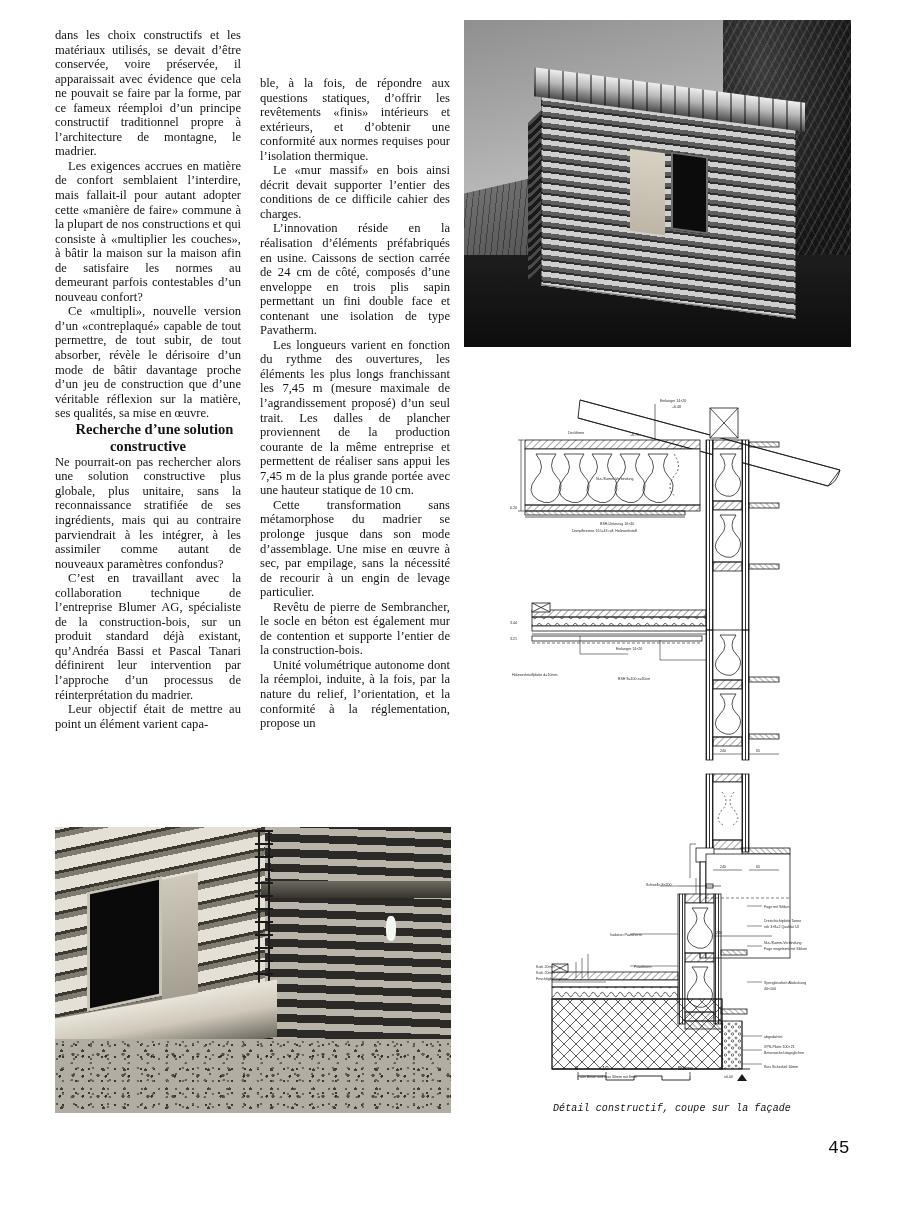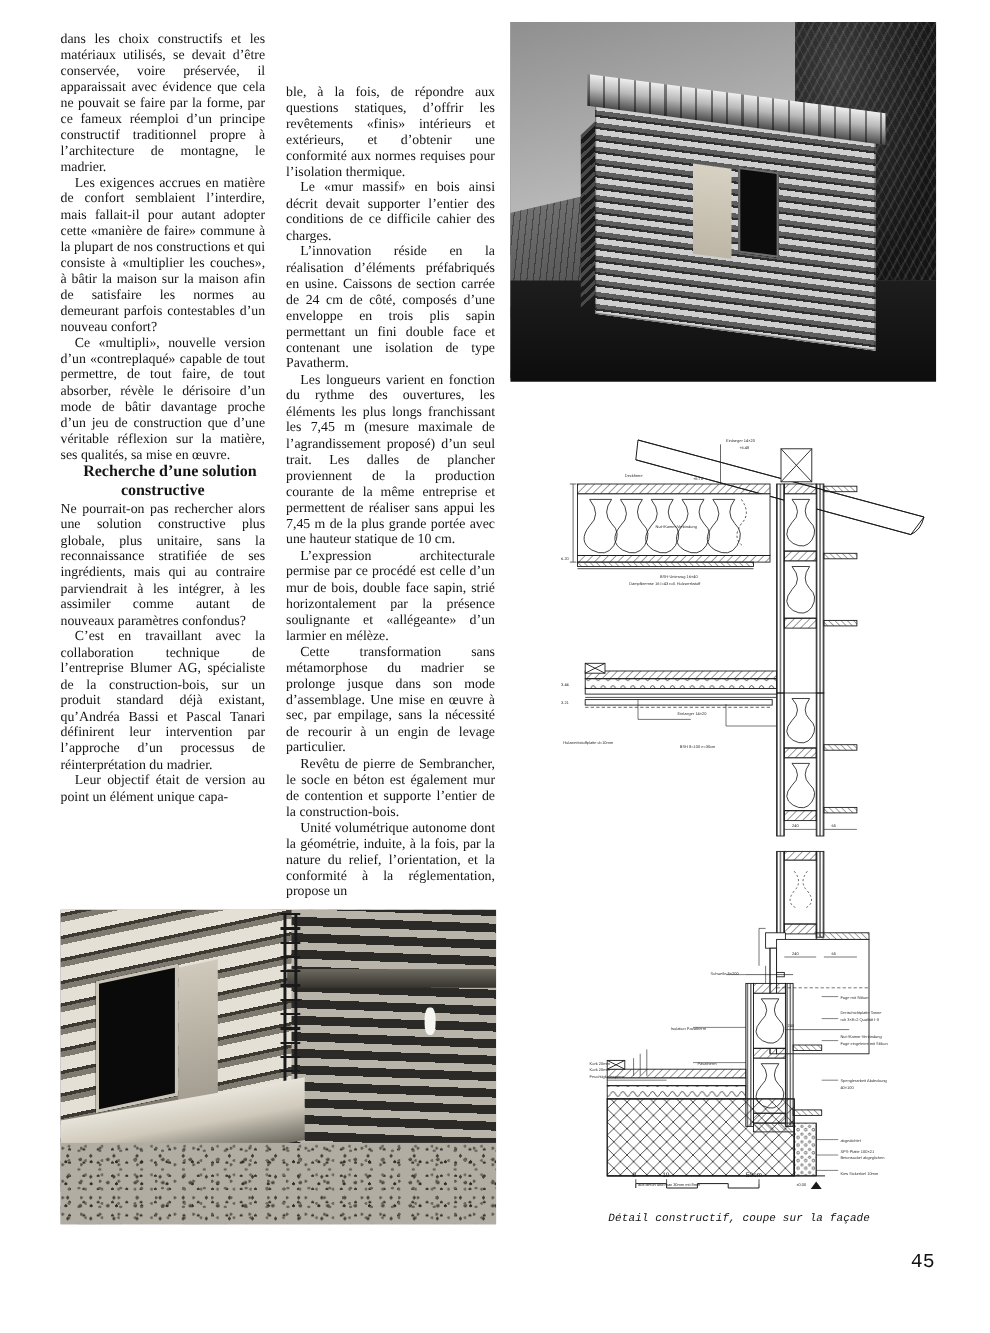--- a/index.html
+++ b/index.html
@@ -260,36 +260,35 @@
   }
 </style>
 </head>
 <body>
 
 <div class="page">
 
   <div class="col" id="col-left">
     <p class="noindent">dans les choix constructifs et les matériaux utilisés, se devait d’être conservée, voire préservée, il apparaissait avec évidence que cela ne pouvait se faire par la forme, par ce fameux réemploi d’un principe constructif traditionnel propre à l’architecture de montagne, le madrier.</p>
     <p>Les exigences accrues en matière de confort semblaient l’interdire, mais fallait-il pour autant adopter cette «manière de faire» commune à la plupart de nos constructions et qui consiste à «multiplier les couches», à bâtir la maison sur la maison afin de satisfaire les normes au demeurant parfois contestables d’un nouveau confort?</p>
-    <p>Ce «multipli», nouvelle version d’un «contreplaqué» capable de tout permettre, de tout faire, de tout absorber, révèle le dérisoire d’un mode de bâtir davantage proche d’un jeu de construction que d’une véritable réflexion sur la matière, ses qualités, sa mise en œuvre.</p>
+    <p>Ce «multipli», nouvelle version d’un «contreplaqué» capable de tout permettre, de tout subir, de tout absorber, révèle le dérisoire d’un mode de bâtir davantage proche d’un jeu de construction que d’une véritable réflexion sur la matière, ses qualités, sa mise en œuvre.</p>
     <p class="section-head">Recherche d’une solution constructive</p>
     <p class="noindent">Ne pourrait-on pas rechercher alors une solution constructive plus globale, plus unitaire, sans la reconnaissance stratifiée de ses ingrédients, mais qui au contraire parviendrait à les intégrer, à les assimiler comme autant de nouveaux paramètres confondus?</p>
     <p>C’est en travaillant avec la collaboration technique de l’entreprise Blumer AG, spécialiste de la construction-bois, sur un produit standard déjà existant, qu’Andréa Bassi et Pascal Tanari définirent leur intervention par l’approche d’un processus de réinterprétation du madrier.</p>
-    <p>Leur objectif était de version au point un élément unique capa-</p>
+    <p>Leur objectif était de mettre au point un élément varient capa-</p>
   </div>
 
   <div class="col" id="col-right">
     <p class="noindent">ble, à la fois, de répondre aux questions statiques, d’offrir les revêtements «finis» intérieurs et extérieurs, et d’obtenir une conformité aux normes requises pour l’isolation thermique.</p>
     <p>Le «mur massif» en bois ainsi décrit devait supporter l’entier des conditions de ce difficile cahier des charges.</p>
     <p>L’innovation réside en la réalisation d’éléments préfabriqués en usine. Caissons de section carrée de 24 cm de côté, composés d’une enveloppe en trois plis sapin permettant un fini double face et contenant une isolation de type Pavatherm.</p>
     <p>Les longueurs varient en fonction du rythme des ouvertures, les éléments les plus longs franchissant les 7,45 m (mesure maximale de l’agrandissement proposé) d’un seul trait. Les dalles de plancher proviennent de la production courante de la même entreprise et permettent de réaliser sans appui les 7,45 m de la plus grande portée avec une hauteur statique de 10 cm.</p>
-    <p>L’expression architecturale permise par ce procédé est celle d’un mur de bois, double face sapin, strié horizontalement par la présence soulignante et «allégeante» d’un larmier en mélèze.</p>
     <p>Cette transformation sans métamorphose du madrier se prolonge jusque dans son mode d’assemblage. Une mise en œuvre à sec, par empilage, sans la nécessité de recourir à un engin de levage particulier.</p>
     <p>Revêtu de pierre de Sembrancher, le socle en béton est également mur de contention et supporte l’entier de la construction-bois.</p>
-    <p>Unité volumétrique autonome dont la géométrie, induite, à la fois, par la nature du relief, l’orientation, et la conformité à la réglementation, propose un</p>
+    <p>Unité volumétrique autonome dont la réemploi, induite, à la fois, par la nature du relief, l’orientation, et la conformité à la réglementation, propose un</p>
   </div>
 
   <div id="photo-top">
     <div class="sky"></div>
     <div class="forest"></div>
     <div class="slate-roof"></div>
     <div class="ground"></div>
     <div class="endwall"></div>
     <div class="chalet"></div>
     <div class="eave"></div>

